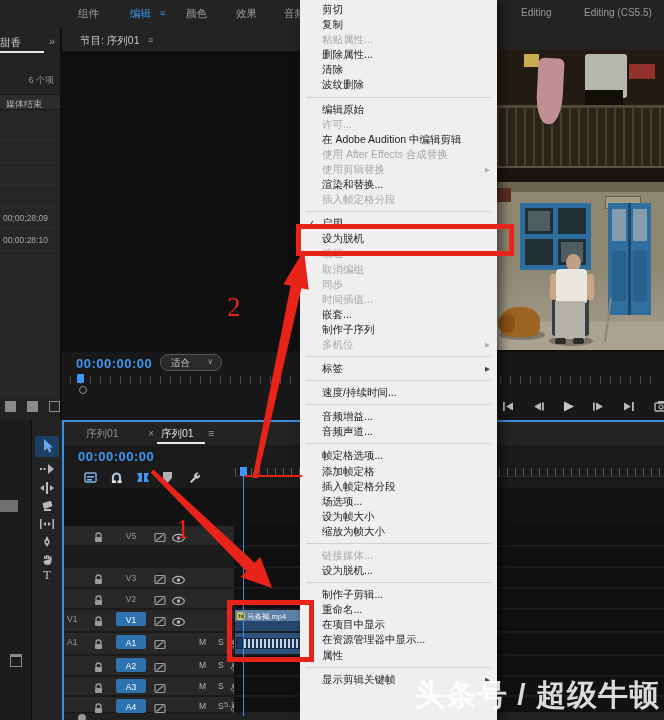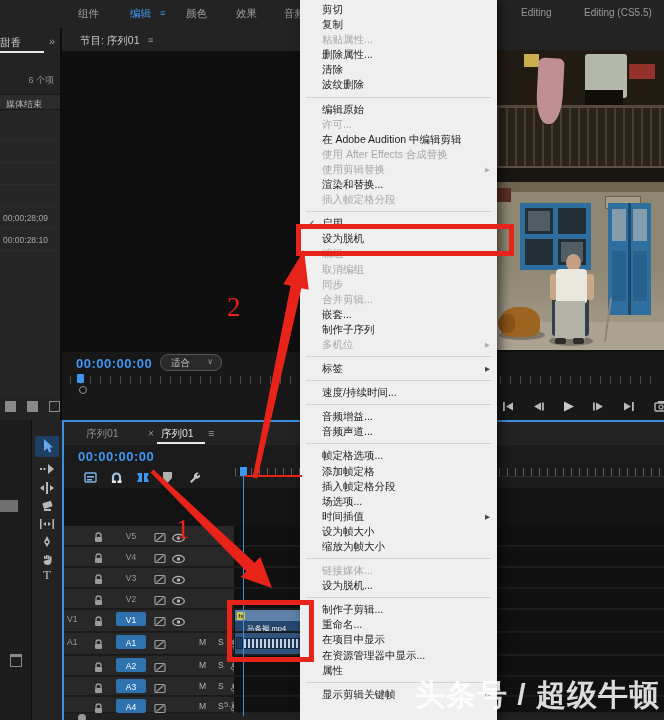--- a/index.html
+++ b/index.html
@@ -112,21 +112,21 @@
   .t-badge { position:absolute; left:52px; top:2px; width:30px; height:14px; border-radius:2px; font-size:8.5px; text-align:center; padding-top:2.5px; color:#9a9a9a; }
   .t-badge.on { background:#2e72b0; color:#fff; }
   .t-ms { position:absolute; top:4px; font-size:8.5px; color:#b5b5b5; }
   .t-ico { position:absolute; top:3px; width:13px; height:12px; color:#9a9a9a; }
   #tl-51 { position:absolute; left:160px; top:3px; font-size:8px; color:#9a9a9a; }
   #tl-scrollbar { position:absolute; left:0; top:291px; width:600px; height:9px; background:#212121; }
   #tl-scroll-handle { position:absolute; left:14px; top:1px; width:8px; height:8px; background:#9a9a9a; border-radius:50%; }
   #clip-video { position:absolute; left:171px; top:0; width:74px; height:21px; background:#26476d; overflow:hidden; }
   #clip-name-bar { position:absolute; left:0; top:0; width:74px; height:11px; background:#5f80a8; }
   #clip-fx { position:absolute; left:2px; top:1.5px; width:8px; height:8px; background:#d6c94a; color:#3a3200; font-size:6px; font-weight:bold; text-align:center; line-height:8px; border-radius:1px; }
-  #clip-name { position:absolute; left:12px; top:2px; font-size:7.5px; color:#f0f0f0; white-space:nowrap;margin-top:12px; }
+  #clip-name { position:absolute; left:12px; top:2px; font-size:7.5px; color:#f0f0f0; white-space:nowrap; }
   #clip-audio { position:absolute; left:171px; top:0; width:74px; height:21px; background:#31547c; overflow:hidden; }
   #clip-wave { position:absolute; left:5px; top:5px; width:66px; height:11px;
       background:repeating-linear-gradient(90deg,#c3d4e4 0 2px,#1c3352 2px 4px); border-top:1px solid #0f2844; border-bottom:1px solid #0f2844; }
   #clip-afx { position:absolute; left:1px; top:4px; width:7px; height:12px; background:#1e3a5c; border:1px solid #0f2844; }
   #tl-playhead-flag { position:absolute; left:176px; top:45px; width:7px; height:9px; background:#3e97f2; z-index:7; }
   #tl-playhead-line { position:absolute; left:179px; top:54px; width:1px; height:240px; background:#3e8ede; z-index:7; }
 
   
   #context-menu { left:300px; top:0; width:197px; height:720px; background:#efefef; z-index:50;
       box-shadow:4px 0 10px rgba(0,0,0,0.55); padding-top:2px; overflow:hidden; }
@@ -381,35 +381,20 @@
                 <path d="M2.5 8.5 L9.5 2.5" stroke="#9a9a9a" stroke-width="1.2"></path>
               </svg></span>
             <span class="t-ico" style="left: 108px;"><svg width="13" height="10" viewBox="0 0 13 10">
                 <ellipse cx="6.5" cy="5" rx="5.8" ry="3.6" fill="none" stroke="#b5b5b5" stroke-width="1.2"></ellipse>
                 <circle cx="6.5" cy="5" r="1.7" fill="#b5b5b5"></circle>
               </svg></span>
           </div>
           <div class="tcontent"></div>
         </div>
         <div class="trow" style="top: 125px; height: 20px;">
-          <div class="thead">
-            <span class="t-ico" style="left: 30px;"><svg width="9" height="11" viewBox="0 0 9 11">
-                <path d="M2 5 V3.5 a2.5 2.5 0 0 1 5 0 V5" fill="none" stroke="#9a9a9a" stroke-width="1.3"></path>
-                <rect x="1" y="5" width="7" height="5" rx="1" fill="#9a9a9a"></rect>
-              </svg></span>
-            <span class="t-badge">V4</span>
-            <span class="t-ico" style="left: 90px;"><svg width="12" height="11" viewBox="0 0 12 11">
-                <rect x="1" y="1.5" width="10" height="8" rx="1" fill="none" stroke="#9a9a9a" stroke-width="1.2"></rect>
-                <path d="M2.5 8.5 L9.5 2.5" stroke="#9a9a9a" stroke-width="1.2"></path>
-              </svg></span>
-            <span class="t-ico" style="left: 108px;"><svg width="13" height="10" viewBox="0 0 13 10">
-                <ellipse cx="6.5" cy="5" rx="5.8" ry="3.6" fill="none" stroke="#b5b5b5" stroke-width="1.2"></ellipse>
-                <circle cx="6.5" cy="5" r="1.7" fill="#b5b5b5"></circle>
-              </svg></span>
-          </div>
           <div class="tcontent"></div>
         </div>
         <div class="trow" style="top: 146px; height: 20px;">
           <div class="thead">
             <span class="t-ico" style="left: 30px;"><svg width="9" height="11" viewBox="0 0 9 11">
                 <path d="M2 5 V3.5 a2.5 2.5 0 0 1 5 0 V5" fill="none" stroke="#9a9a9a" stroke-width="1.3"></path>
                 <rect x="1" y="5" width="7" height="5" rx="1" fill="#9a9a9a"></rect>
               </svg></span>
             <span class="t-badge">V3</span>
             <span class="t-ico" style="left: 90px;"><svg width="12" height="11" viewBox="0 0 12 11">
@@ -573,37 +558,36 @@
       <div class="mi disabled">使用 After Effects 合成替换</div>
       <div class="mi disabled">使用剪辑替换<span class="sub">▶</span></div>
       <div class="mi">渲染和替换...</div>
       <div class="mi disabled">插入帧定格分段</div>
       <div class="msep"></div>
       <div class="mi">启用<span class="chk">✓</span></div>
       <div class="mi">设为脱机</div>
       <div class="mi disabled">编组</div>
       <div class="mi disabled">取消编组</div>
       <div class="mi disabled">同步</div>
-      <div class="mi disabled">合并剪辑...</div>
+      <div class="mi disabled">时间插值...</div>
       <div class="mi">嵌套...</div>
       <div class="mi">制作子序列</div>
       <div class="mi disabled">多机位<span class="sub">▶</span></div>
       <div class="msep"></div>
       <div class="mi">标签<span class="sub">▶</span></div>
       <div class="msep"></div>
       <div class="mi">速度/持续时间...</div>
       <div class="msep"></div>
       <div class="mi">音频增益...</div>
       <div class="mi">音频声道...</div>
       <div class="msep"></div>
       <div class="mi">帧定格选项...</div>
       <div class="mi">添加帧定格</div>
       <div class="mi">插入帧定格分段</div>
       <div class="mi">场选项...</div>
-      <div class="mi">时间插值<span class="sub">▶</span></div>
       <div class="mi">设为帧大小</div>
       <div class="mi">缩放为帧大小</div>
       <div class="msep"></div>
       <div class="mi disabled">链接媒体...</div>
       <div class="mi">设为脱机...</div>
       <div class="msep"></div>
       <div class="mi">制作子剪辑...</div>
       <div class="mi">重命名...</div>
       <div class="mi">在项目中显示</div>
       <div class="mi">在资源管理器中显示...</div>

